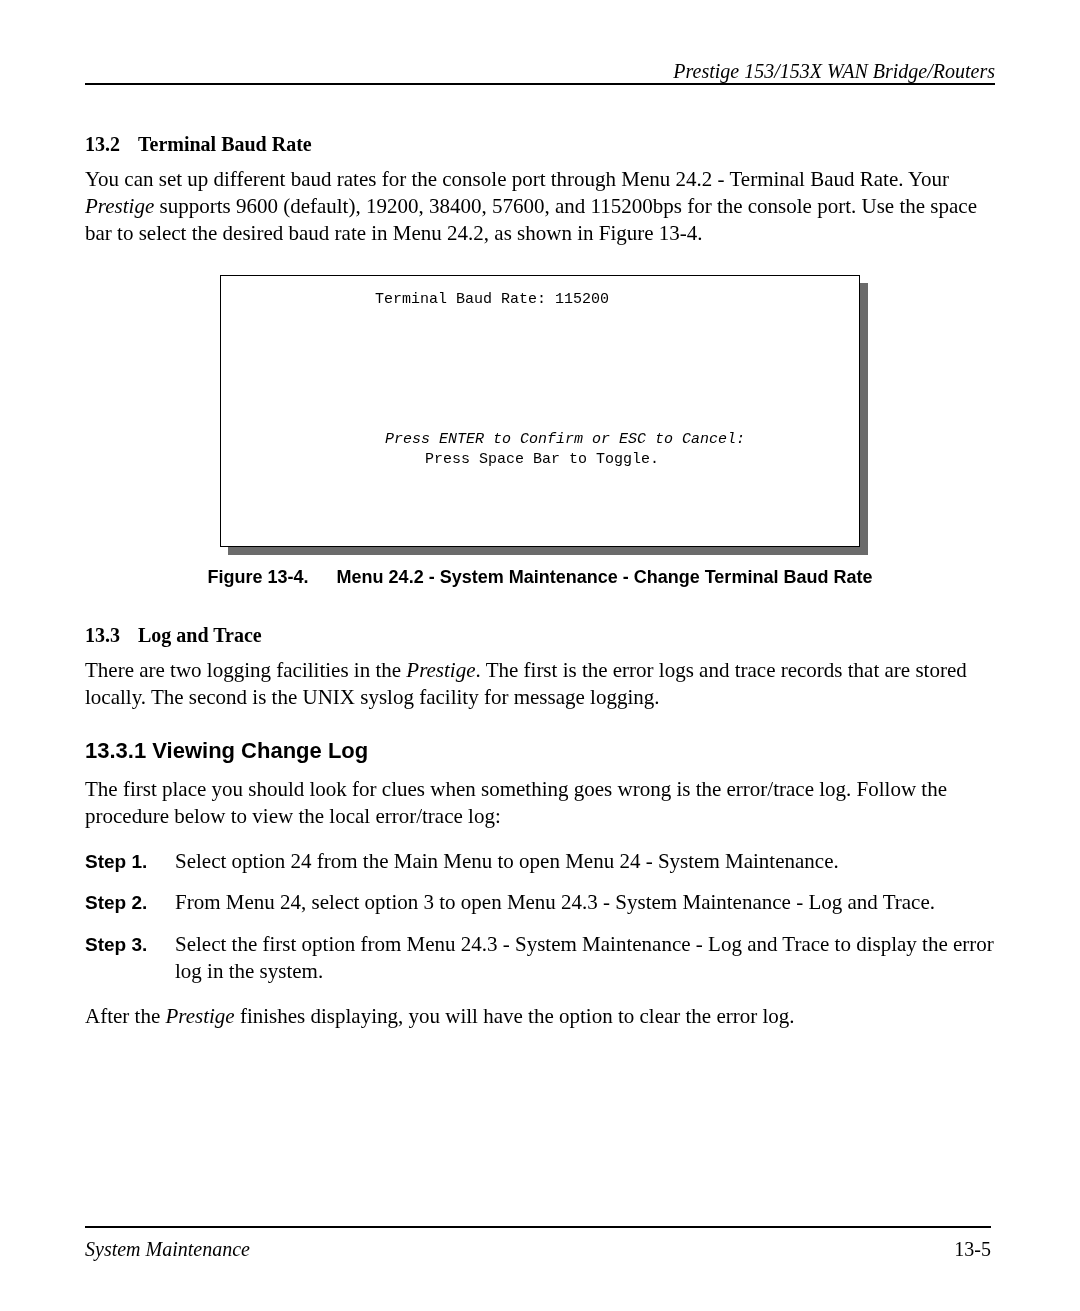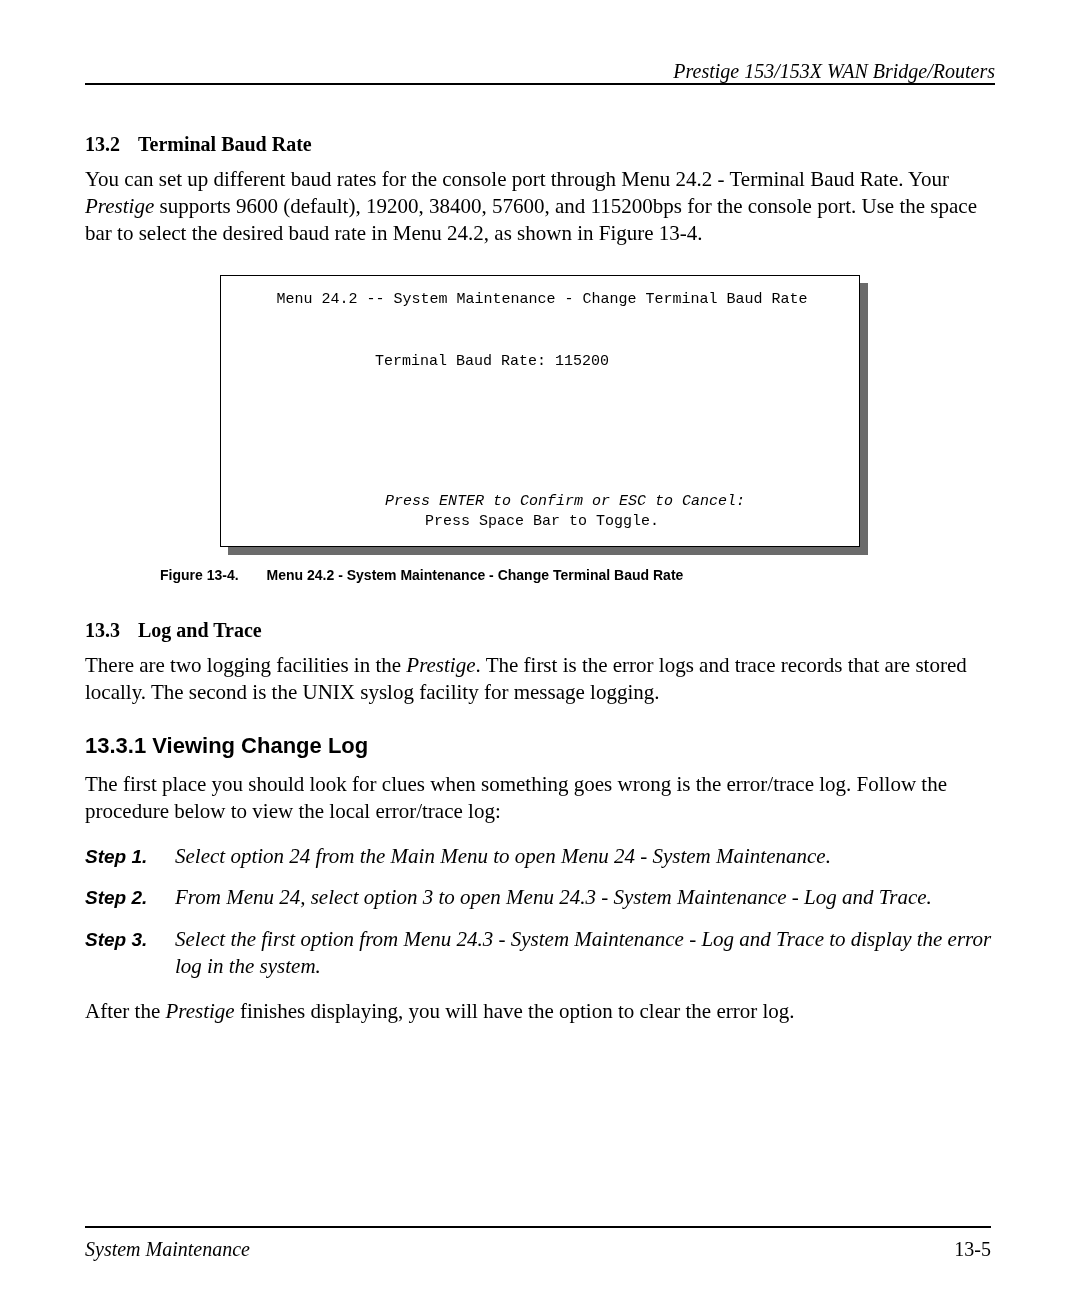--- a/index.html
+++ b/index.html
@@ -63,33 +63,33 @@
     padding: 14px 10px 18px 14px;
     height: 272px;
   }
   .terminal .t-title { text-align: center; white-space: pre; margin-bottom: 42px; }
   .terminal .t-rate  { text-align: left; white-space: pre; margin-left: 140px; margin-bottom: 120px;}
   .terminal .t-confirm { text-align: left; white-space: pre; margin-left: 150px; font-style: italic;}
   .terminal .t-toggle  { text-align: center; white-space: pre; }
   .fig-caption {
     font-family: Arial, Helvetica, sans-serif;
     font-weight: bold;
-    font-size: 14px;
-    text-align: left;
+    font-size: 18px;
+    text-align: center;
     margin: 18px auto 36px auto;
     width: 760px;
   }
   .fig-caption .fignum { display:inline-block; margin-right: 28px; }
   h3.subsection {
     font-family: Arial, Helvetica, sans-serif;
     font-weight: bold;
     font-size: 22px;
     margin: 22px 0 12px 0;
   }
-  .steps { margin: 18px 0 18px 0; font-style: italic; }
+  .steps { margin: 18px 0 18px 0; }
   .step-row {
     display: flex;
     align-items: flex-start;
     font-size: 21px;
     line-height: 1.3;
     margin-bottom: 14px;
   }
   .step-label {
     font-family: Arial, Helvetica, sans-serif;
     font-weight: bold;
@@ -126,21 +126,20 @@
     <span class="num">13.2</span><span>Terminal Baud Rate</span>
   </h2>
 
   <p class="body">
     <span>You can set up different baud rates for the console port through Menu 24.2 - Terminal Baud Rate. Your </span><span class="italic">Prestige</span><span> supports 9600 (default), 19200, 38400, 57600, and 115200bps for the console port. Use the space bar to select the desired baud rate in Menu 24.2, as shown in Figure 13-4.</span>
   </p>
 
   <div class="term-wrap">
     <div class="term-shadow"></div>
     <div class="terminal">
-      <div class="t-title">Menu 24.2 -- System Maintenance - Change Terminal Baud Rate</div>
       <div class="t-rate">Terminal Baud Rate: 115200</div>
       <div class="t-confirm">Press ENTER to Confirm or ESC to Cancel:</div>
       <div class="t-toggle">Press Space Bar to Toggle.</div>
     </div>
   </div>
 
   <div class="fig-caption">
     <span class="fignum">Figure 13-4.</span><span>Menu 24.2 - System Maintenance - Change Terminal Baud Rate</span>
   </div>
 

